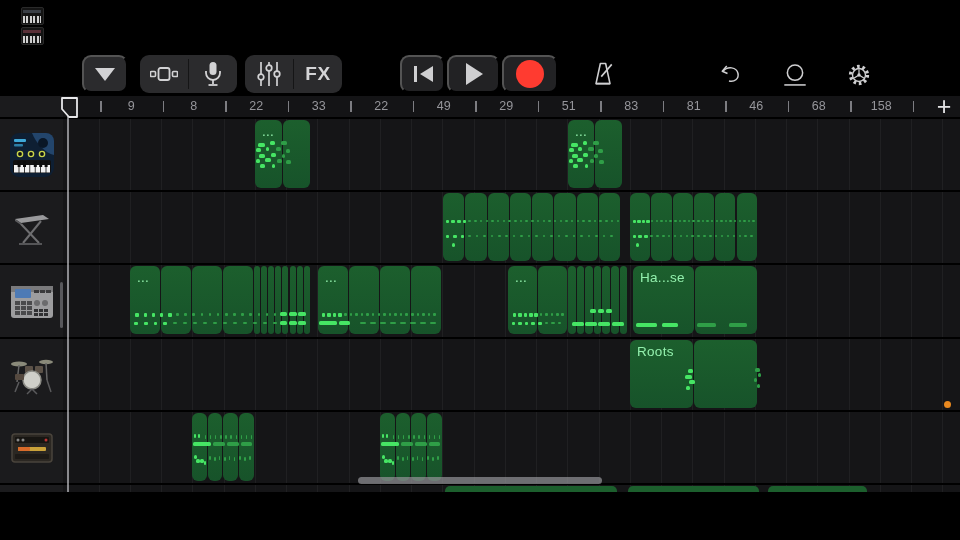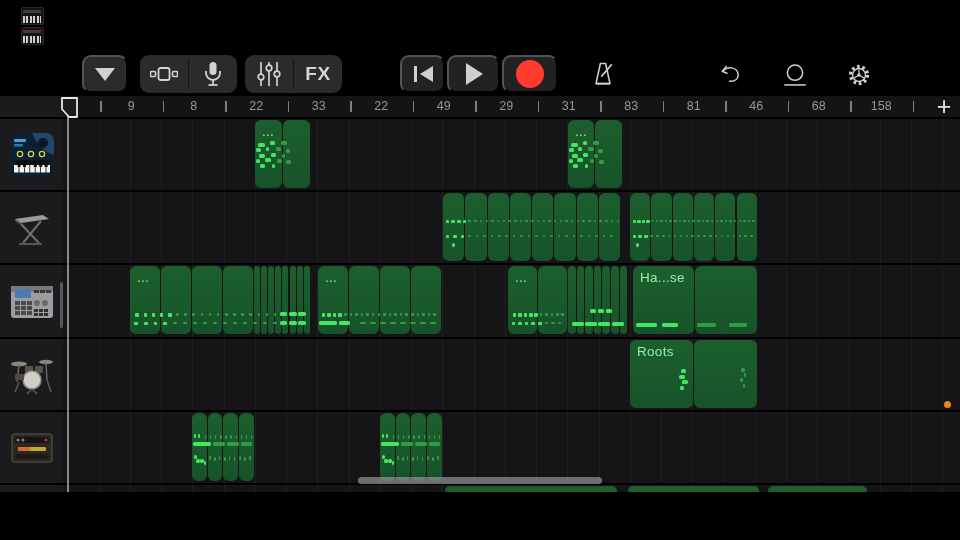--- a/index.html
+++ b/index.html
@@ -173,21 +173,21 @@
       <div class="ruler-num" style="left: 239.25px;">22</div>
       <div class="ruler-tick" style="left: 287.5px;"></div>
       <div class="ruler-num" style="left: 301.75px;">33</div>
       <div class="ruler-tick" style="left: 350px;"></div>
       <div class="ruler-num" style="left: 364.25px;">22</div>
       <div class="ruler-tick" style="left: 412.5px;"></div>
       <div class="ruler-num" style="left: 426.75px;">49</div>
       <div class="ruler-tick" style="left: 475px;"></div>
       <div class="ruler-num" style="left: 489.25px;">29</div>
       <div class="ruler-tick" style="left: 537.5px;"></div>
-      <div class="ruler-num" style="left: 551.75px;">31</div>
+      <div class="ruler-num" style="left: 551.75px;">51</div>
       <div class="ruler-tick" style="left: 600px;"></div>
       <div class="ruler-num" style="left: 614.25px;">83</div>
       <div class="ruler-tick" style="left: 662.5px;"></div>
       <div class="ruler-num" style="left: 676.75px;">81</div>
       <div class="ruler-tick" style="left: 725px;"></div>
       <div class="ruler-num" style="left: 739.25px;">46</div>
       <div class="ruler-tick" style="left: 787.5px;"></div>
       <div class="ruler-num" style="left: 801.75px;">68</div>
       <div class="ruler-tick" style="left: 850px;"></div>
       <div class="ruler-num" style="left: 864.25px;">158</div>
@@ -638,21 +638,21 @@
       </div>
       <div class="region" style="left: 633px; top: 265.5px; width: 125px;">
         <div class="lobe" style="left: 0px; width: 61px;"></div>
         <div class="lobe" style="left: 62px; width: 62px;"></div>
         <div class="note b" style="left: 2%; top: 84%; width: 17%;"></div>
         <div class="note b" style="left: 23%; top: 84%; width: 13%;"></div>
         <div class="note" style="left: 51%; top: 84%; width: 15%;"></div>
         <div class="note" style="left: 77%; top: 84%; width: 14%;"></div>
         <div class="region-label">Ha...se</div>
       </div>
-      <div class="region" style="left: 630px; top: 339.5px; width: 128px;">
+      <div class="region" style="left: 630px; top: 339.5px; width: 128px; padding-left: 16px;">
         <div class="lobe" style="left: 0px; width: 63px;"></div>
         <div class="lobe" style="left: 64px; width: 63px;"></div>
         <div class="note b" style="left: 40%; top: 44%; width: 4%;"></div>
         <div class="note b" style="left: 38%; top: 52%; width: 5%;"></div>
         <div class="note b" style="left: 41%; top: 60%; width: 4%;"></div>
         <div class="note b" style="left: 39%; top: 68%; width: 3%;"></div>
         <div class="note" style="left: 87%; top: 42%; width: 3%;"></div>
         <div class="note" style="left: 89%; top: 49%; width: 2%;"></div>
         <div class="note" style="left: 86%; top: 57%; width: 2%;"></div>
         <div class="note" style="left: 88%; top: 65%; width: 2%;"></div>

